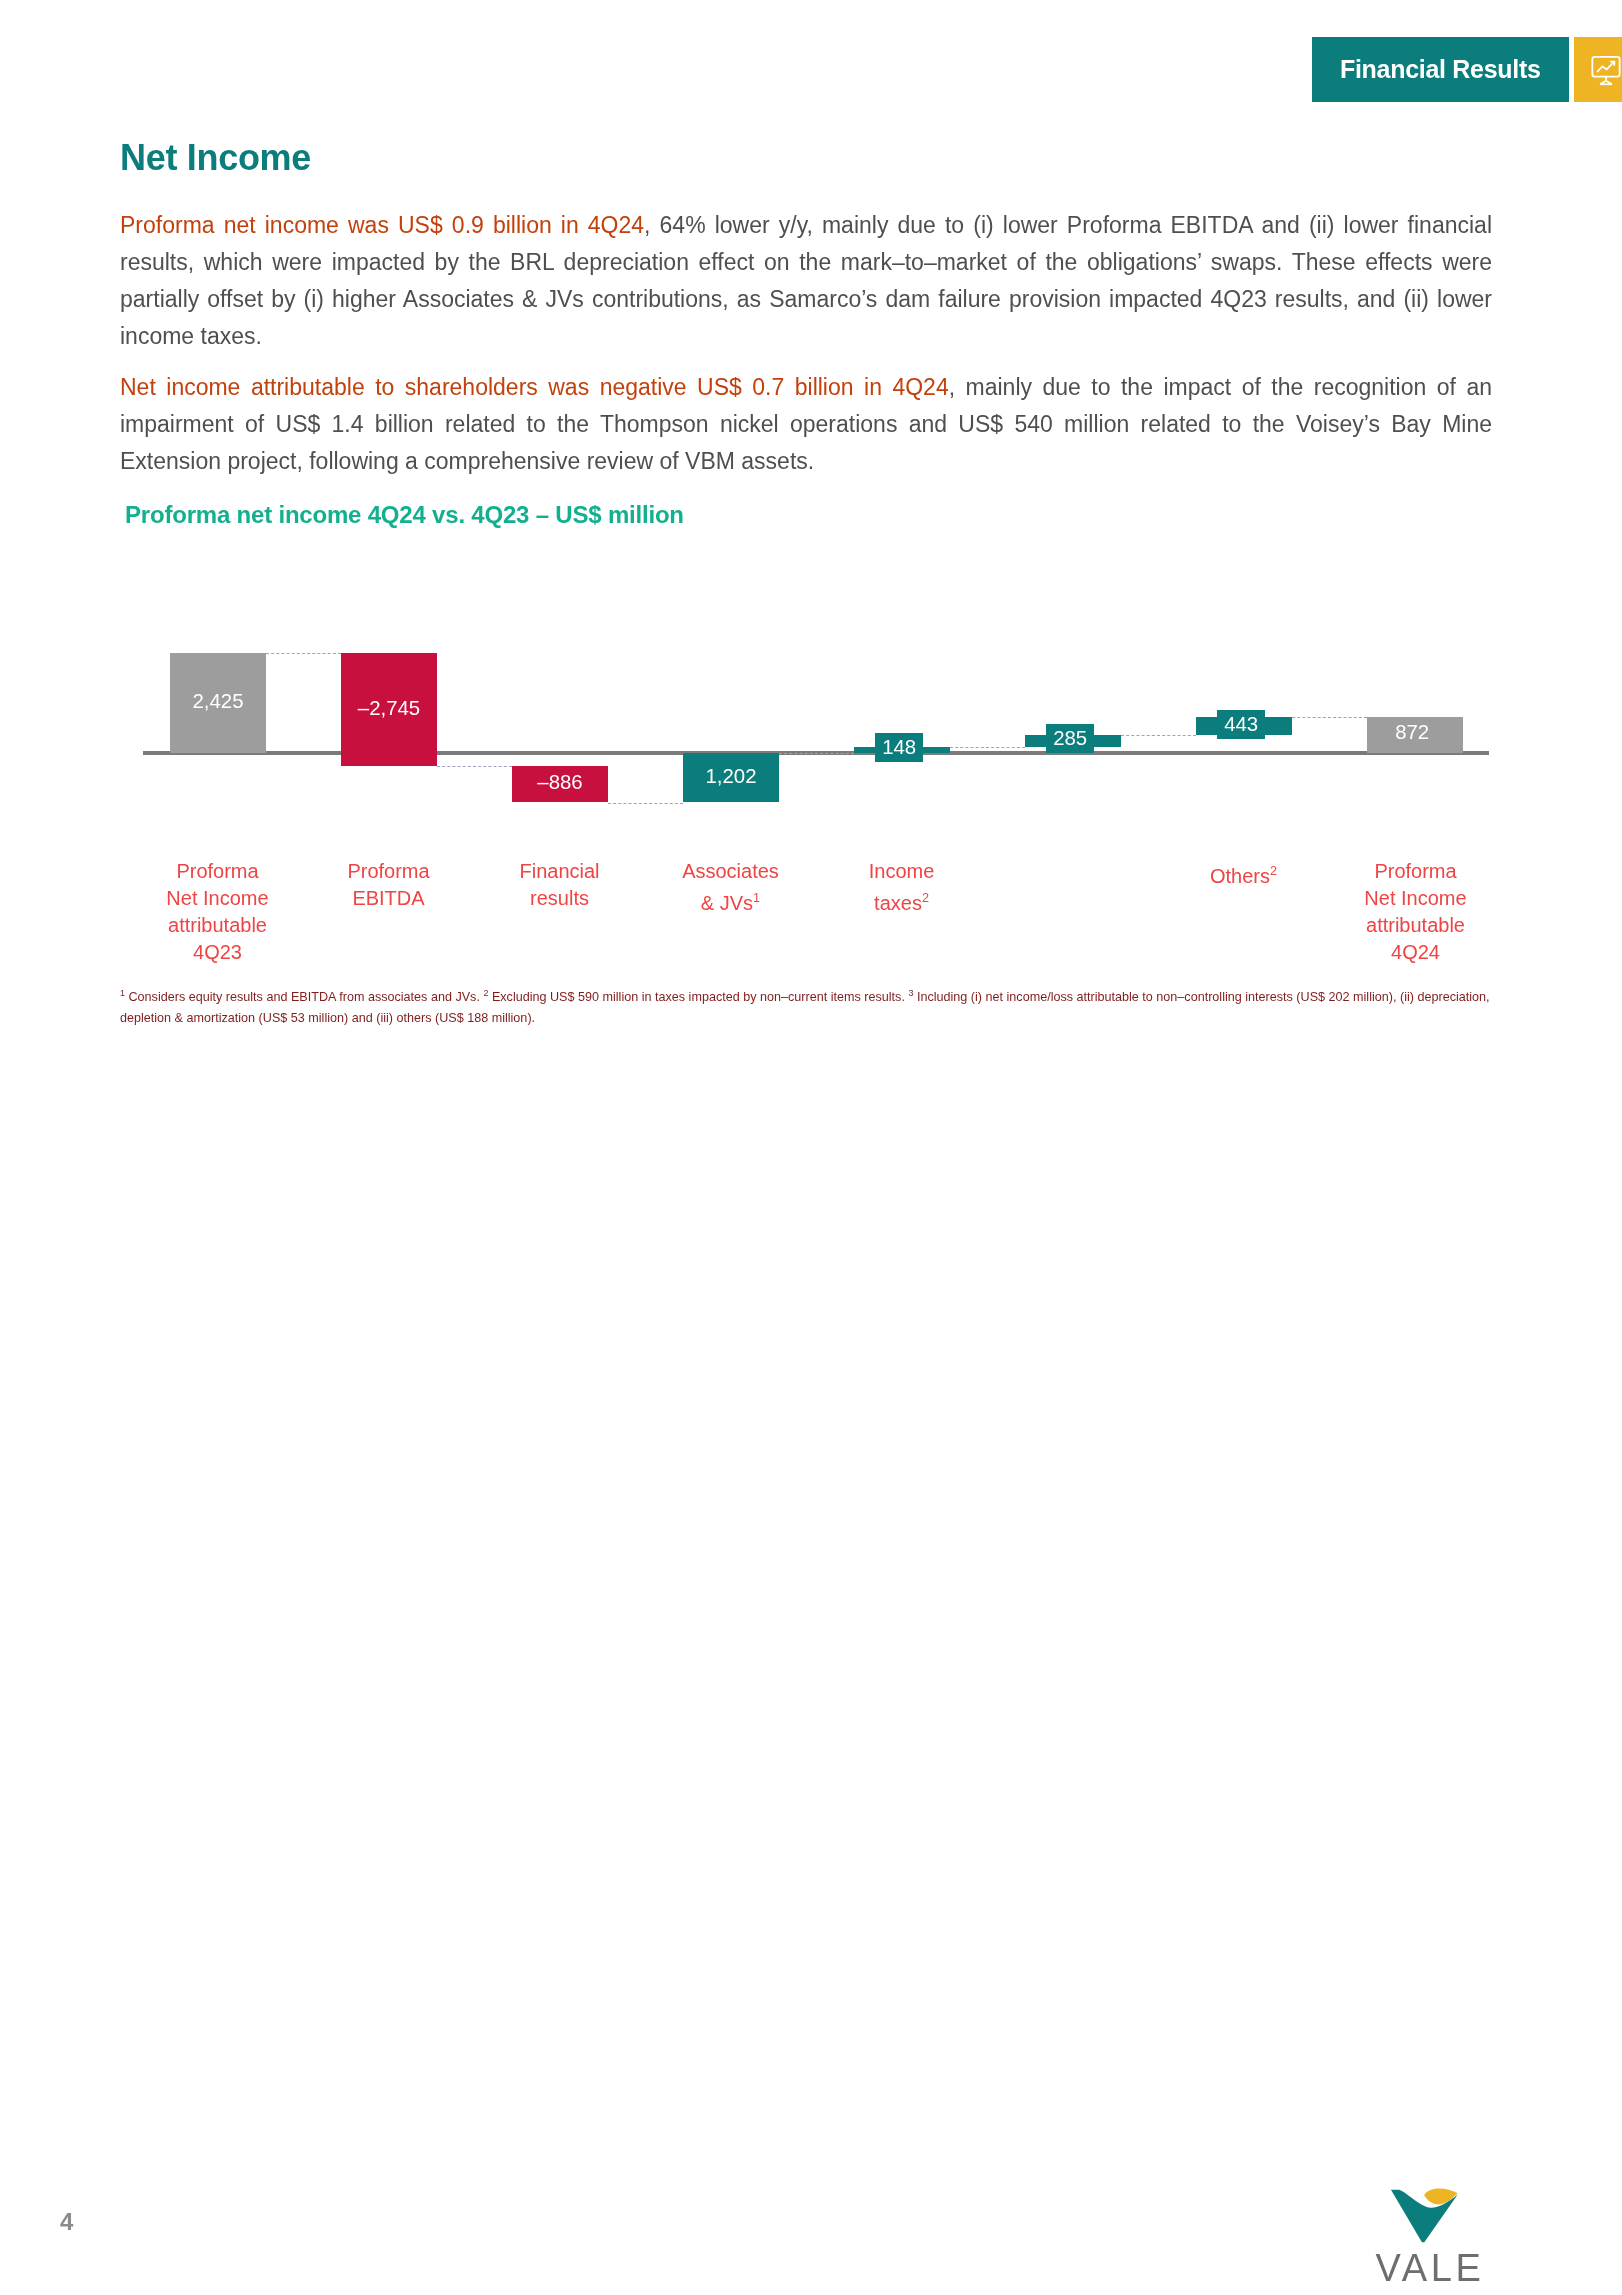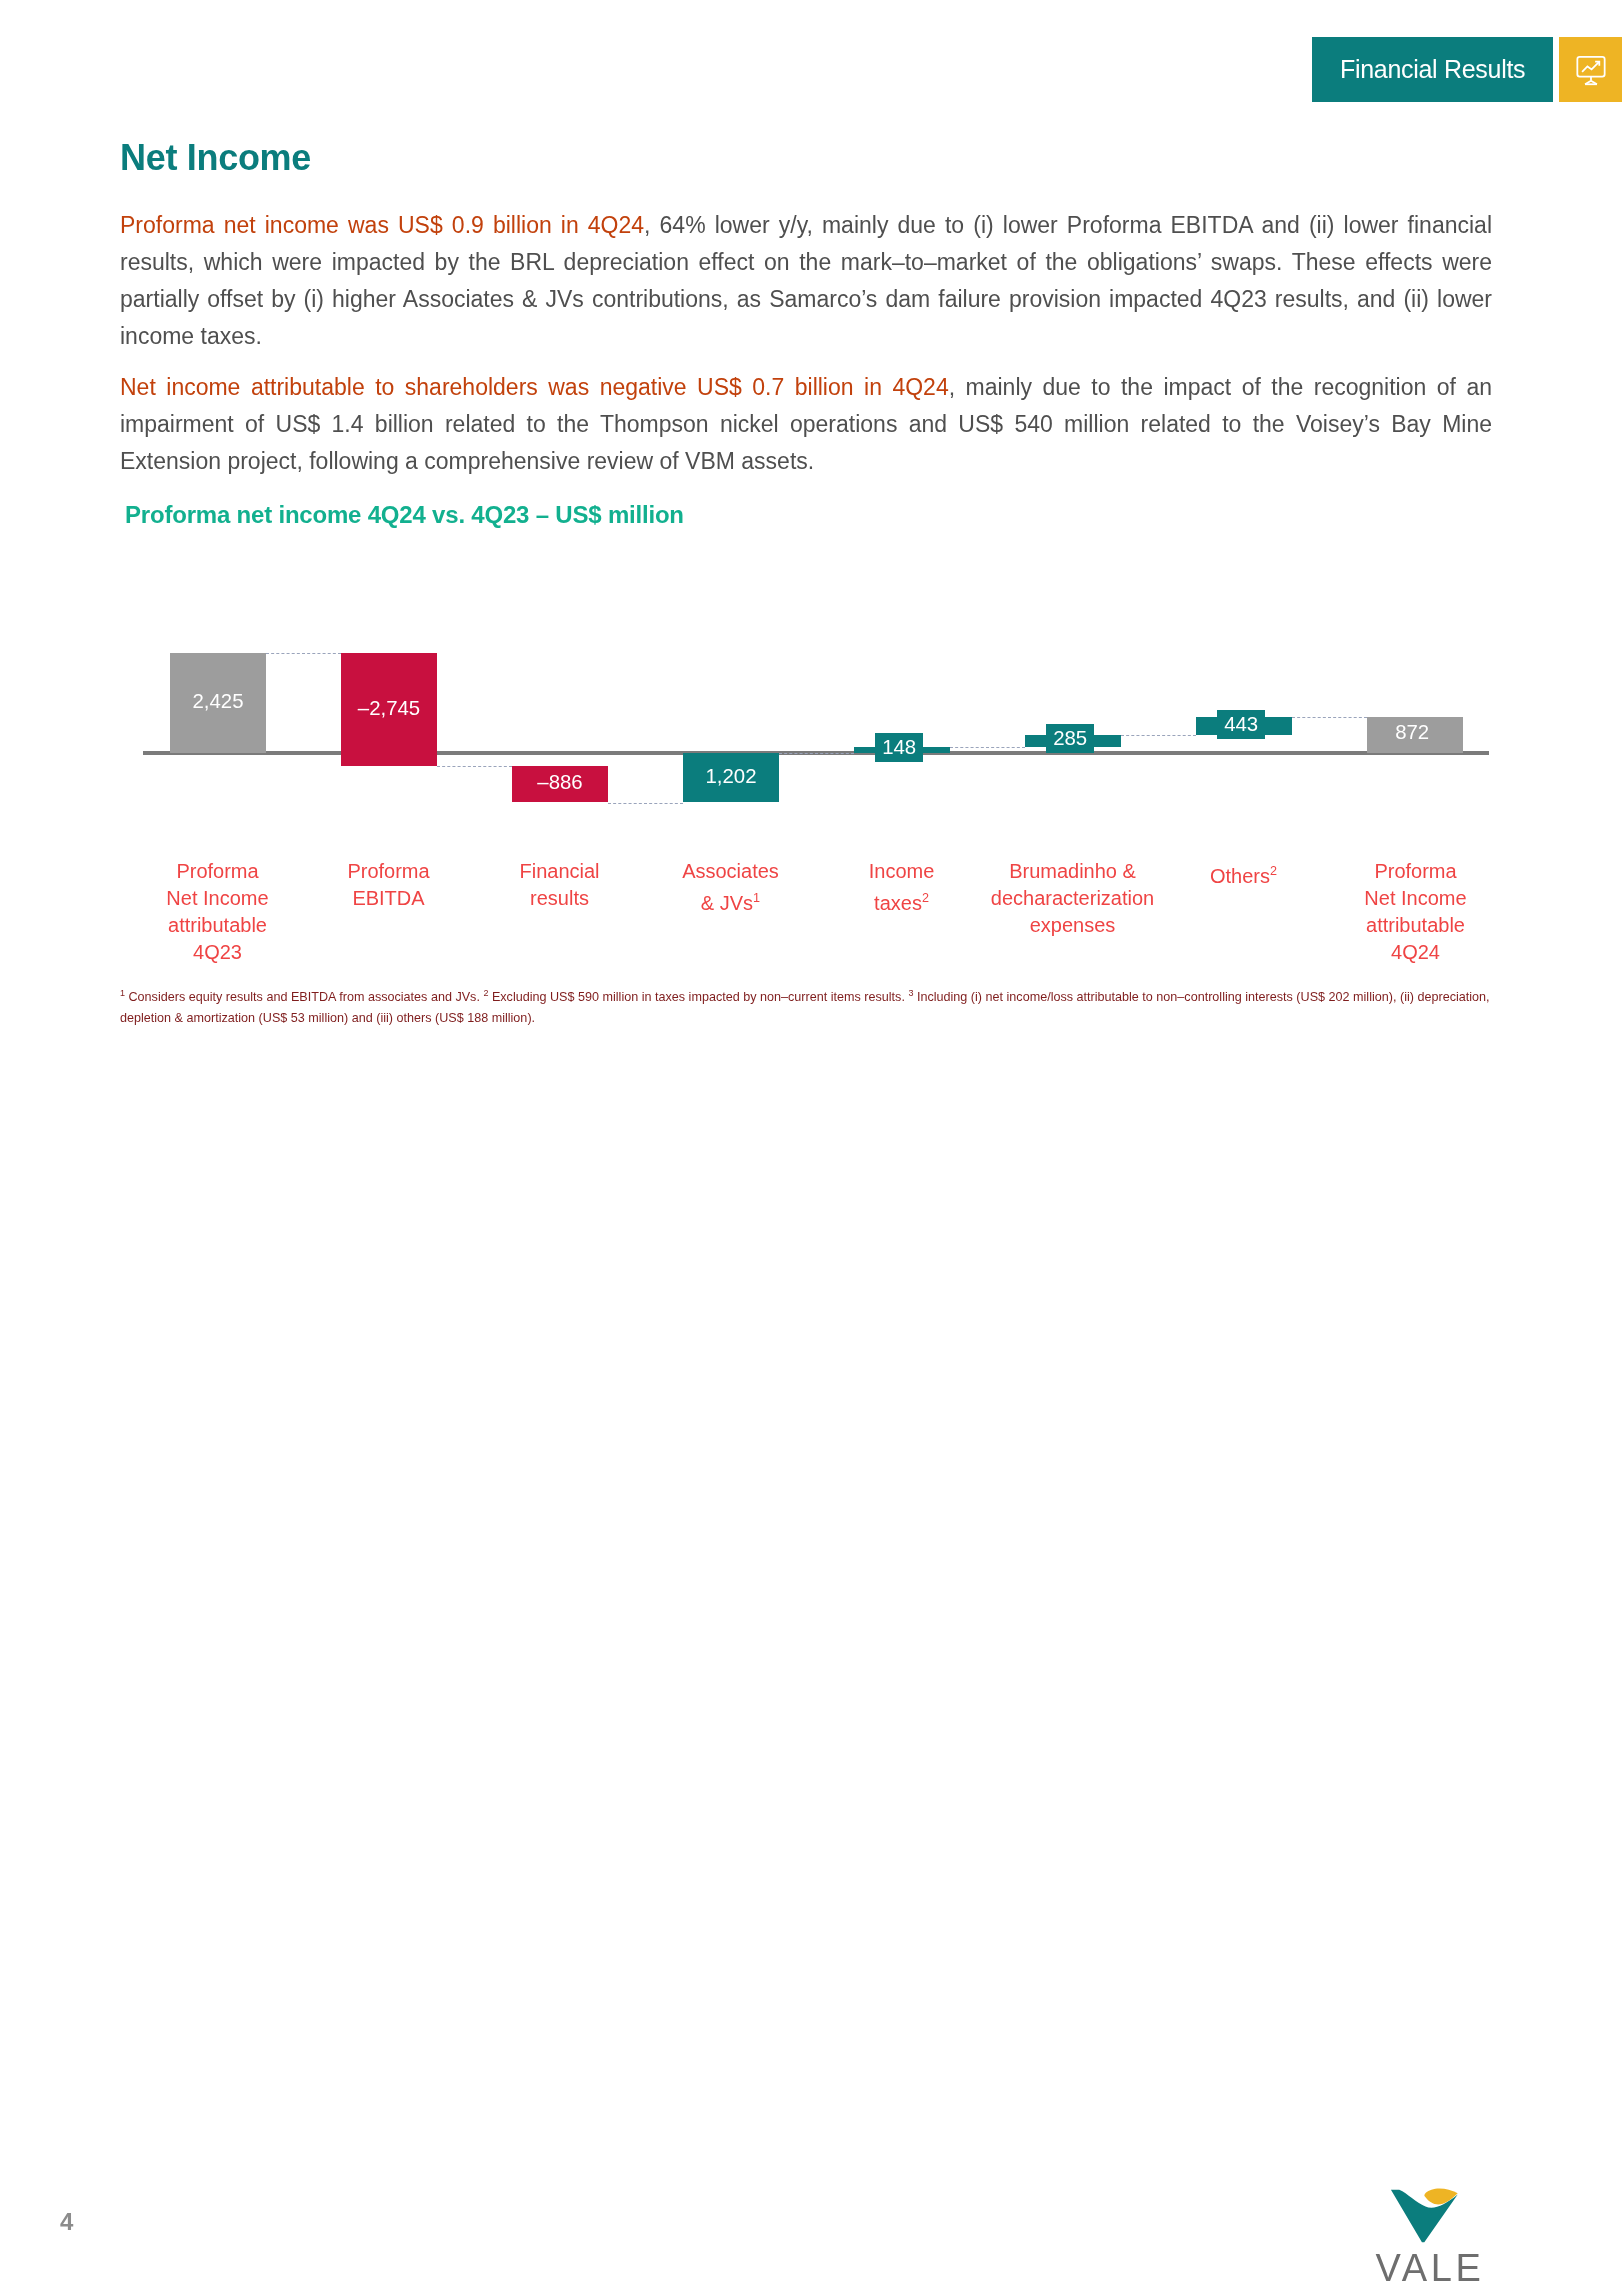--- a/index.html
+++ b/index.html
@@ -22,21 +22,21 @@
     top: 37px;
     left: 1312px;
     display: flex;
     align-items: stretch;
     height: 65px;
   }
   .badge-label {
     background: #0b7d7d;
     color: #ffffff;
     font-size: 25px;
-    font-weight: normal;
+    font-weight: bold;
     letter-spacing: -0.3px;
     display: flex;
     align-items: center;
     padding: 0 28px;
     white-space: nowrap;
   }
   .badge-icon-box {
     background: #eeb424;
     width: 65px;
     display: flex;
@@ -259,25 +259,20 @@
         <div>results</div>
       </div>
       <div class="xlabel" style="left: 495px; top: 12px; width: 207px;">
         <div>Associates</div>
         <div>&amp; JVs<sup>1</sup></div>
       </div>
       <div class="xlabel" style="left: 666px; top: 12px; width: 207px;">
         <div>Income</div>
         <div>taxes<sup>2</sup></div>
       </div>
-      <div class="xlabel" style="left: 837px; top: 12px; width: 207px;">
-        <div>Brumadinho &amp;</div>
-        <div>decharacterization</div>
-        <div>expenses</div>
-      </div>
       <div class="xlabel" style="left: 1008px; top: 12px; width: 207px;">
         <div>Others<sup>2</sup></div>
       </div>
       <div class="xlabel" style="left: 1180px; top: 12px; width: 207px;">
         <div>Proforma</div>
         <div>Net Income</div>
         <div>attributable</div>
         <div>4Q24</div>
       </div>
     </div>

